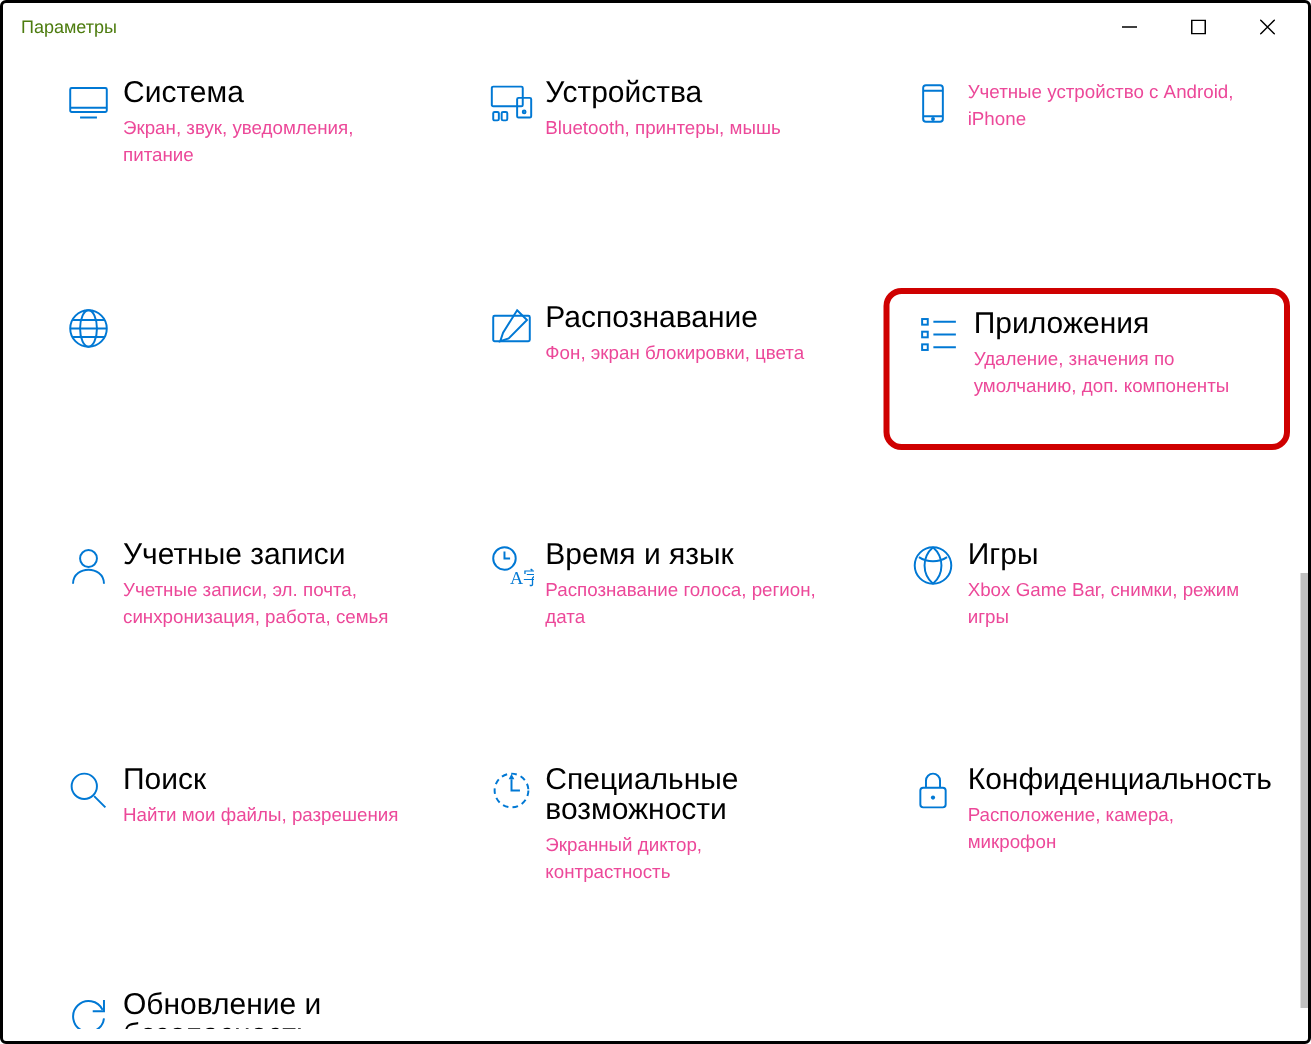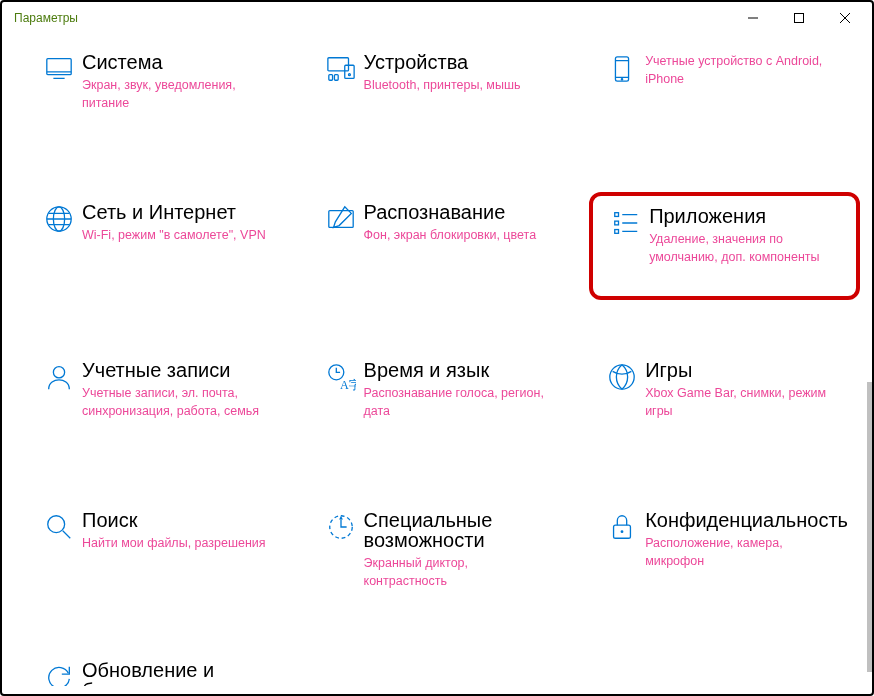--- a/index.html
+++ b/index.html
@@ -181,24 +181,20 @@
       </div>
 
       <div class="tile">
         <div class="icon-wrap">
           <svg viewBox="0 0 32 32">
               <circle cx="16" cy="16" r="13"></circle>
               <ellipse cx="16" cy="16" rx="6" ry="13"></ellipse>
               <path d="M3 16 H29 M5 10 H27 M5 22 H27"></path>
             </svg>
         </div>
-        <div class="tile-text">
-          <div class="tile-title">Сеть и Интернет</div>
-          <div class="tile-desc">Wi-Fi, режим "в самолете", VPN</div>
-        </div>
       </div>
 
       <div class="tile">
         <div class="icon-wrap">
           <svg viewBox="0 0 32 32">
               <rect x="3" y="7" width="26" height="18" rx="1"></rect>
               <path d="M20 3 L27 10 L14 23 L8 25 L10 19 Z"></path>
             </svg>
         </div>
         <div class="tile-text">

